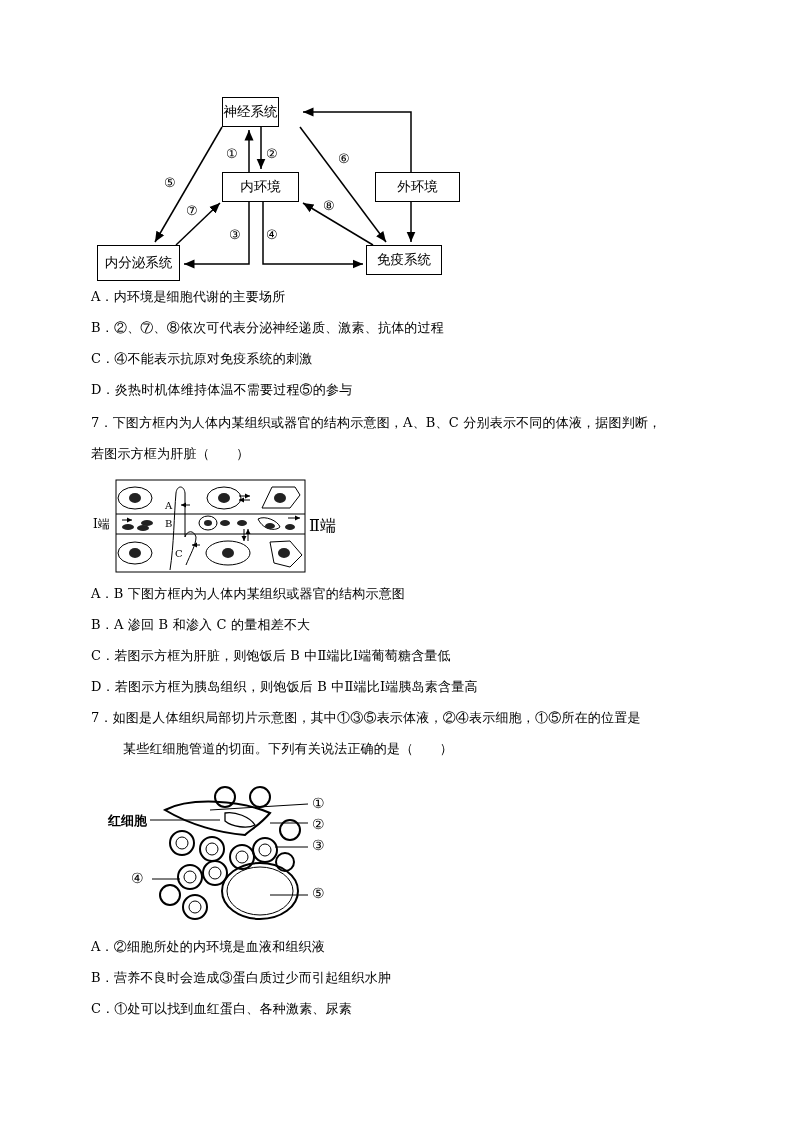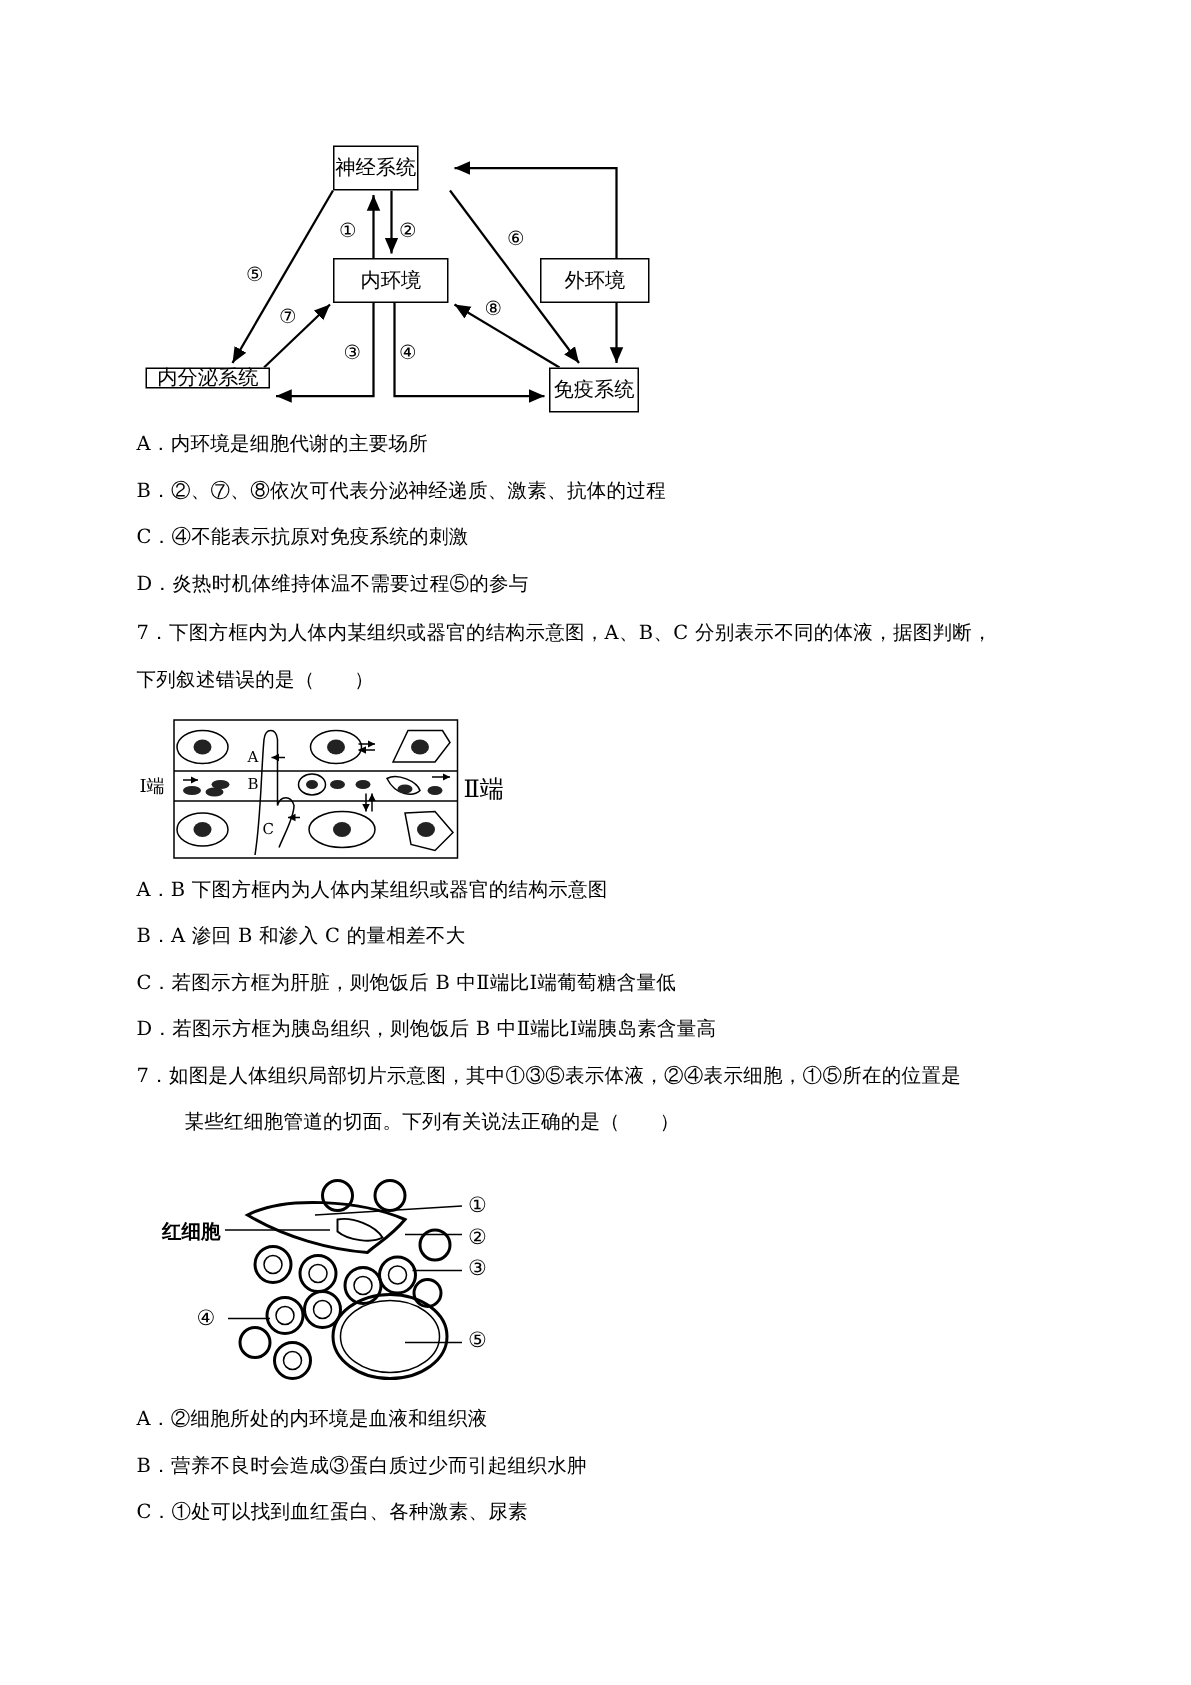--- a/index.html
+++ b/index.html
@@ -41,41 +41,41 @@
       <polyline points="263,201 263,264 363,264" marker-end="url(#ah)"></polyline>
 
       <polyline points="411,172 411,112 303,112" marker-end="url(#ah)"></polyline>
 
       <line x1="411" y1="201" x2="411" y2="242" marker-end="url(#ah)"></line>
     </g>
   </svg>
 
   <div class="box" style="left:222px;top:97px;width:57px;height:30px;">神经系统</div>
   <div class="box" style="left:222px;top:172px;width:77px;height:30px;text-align:center;">内环境</div>
-  <div class="box" style="left:360px;top:172px;width:73px;height:30px;">外环境</div>
-  <div class="box" style="left:97px;top:245px;width:83px;height:14px;">内分泌系统</div>
-  <div class="box" style="left:366px;top:245px;width:60px;height:30px;">免疫系统</div>
+  <div class="box" style="left:375px;top:172px;width:85px;height:30px;">外环境</div>
+  <div class="box" style="left:97px;top:245px;width:83px;height:36px;">内分泌系统</div>
+  <div class="box" style="left:366px;top:245px;width:76px;height:30px;">免疫系统</div>
 
   <span class="num" style="left:226px;top:146px;">①</span>
   <span class="num" style="left:266px;top:146px;">②</span>
   <span class="num" style="left:229px;top:227px;">③</span>
   <span class="num" style="left:266px;top:227px;">④</span>
   <span class="num" style="left:164px;top:175px;">⑤</span>
   <span class="num" style="left:338px;top:151px;">⑥</span>
   <span class="num" style="left:186px;top:203px;">⑦</span>
   <span class="num" style="left:323px;top:198px;">⑧</span>
 </div>
 
 <div class="line" style="top:287px;">A．内环境是细胞代谢的主要场所</div>
 <div class="line" style="top:318px;">B．②、⑦、⑧依次可代表分泌神经递质、激素、抗体的过程</div>
 <div class="line" style="top:349px;">C．④不能表示抗原对免疫系统的刺激</div>
 <div class="line" style="top:380px;">D．炎热时机体维持体温不需要过程⑤的参与</div>
 
 <div class="line" style="top:413px;">7．下图方框内为人体内某组织或器官的结构示意图，A、B、C 分别表示不同的体液，据图判断，</div>
-<div class="line" style="top:444px;">下列叙述错误的是（　　）</div>
+<div class="line" style="top:444px;">若图示方框为肝脏（　　）</div>
 
 <div>
   <svg width="230" height="100" style="left:90px;top:475px;">
     <defs>
       <marker id="sa" markerWidth="6" markerHeight="6" refX="5" refY="3" orient="auto">
         <path d="M0,0.5 L5,3 L0,5.5 Z" fill="#000"></path>
       </marker>
     </defs>
     <g stroke="#000" fill="none" stroke-width="1">
       <rect x="26" y="5" width="189" height="92"></rect>

